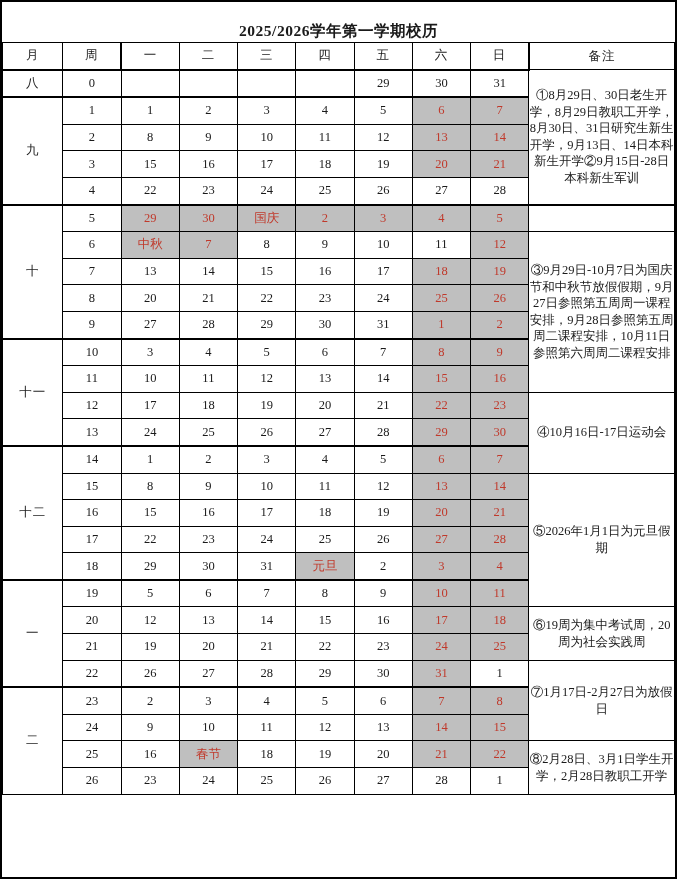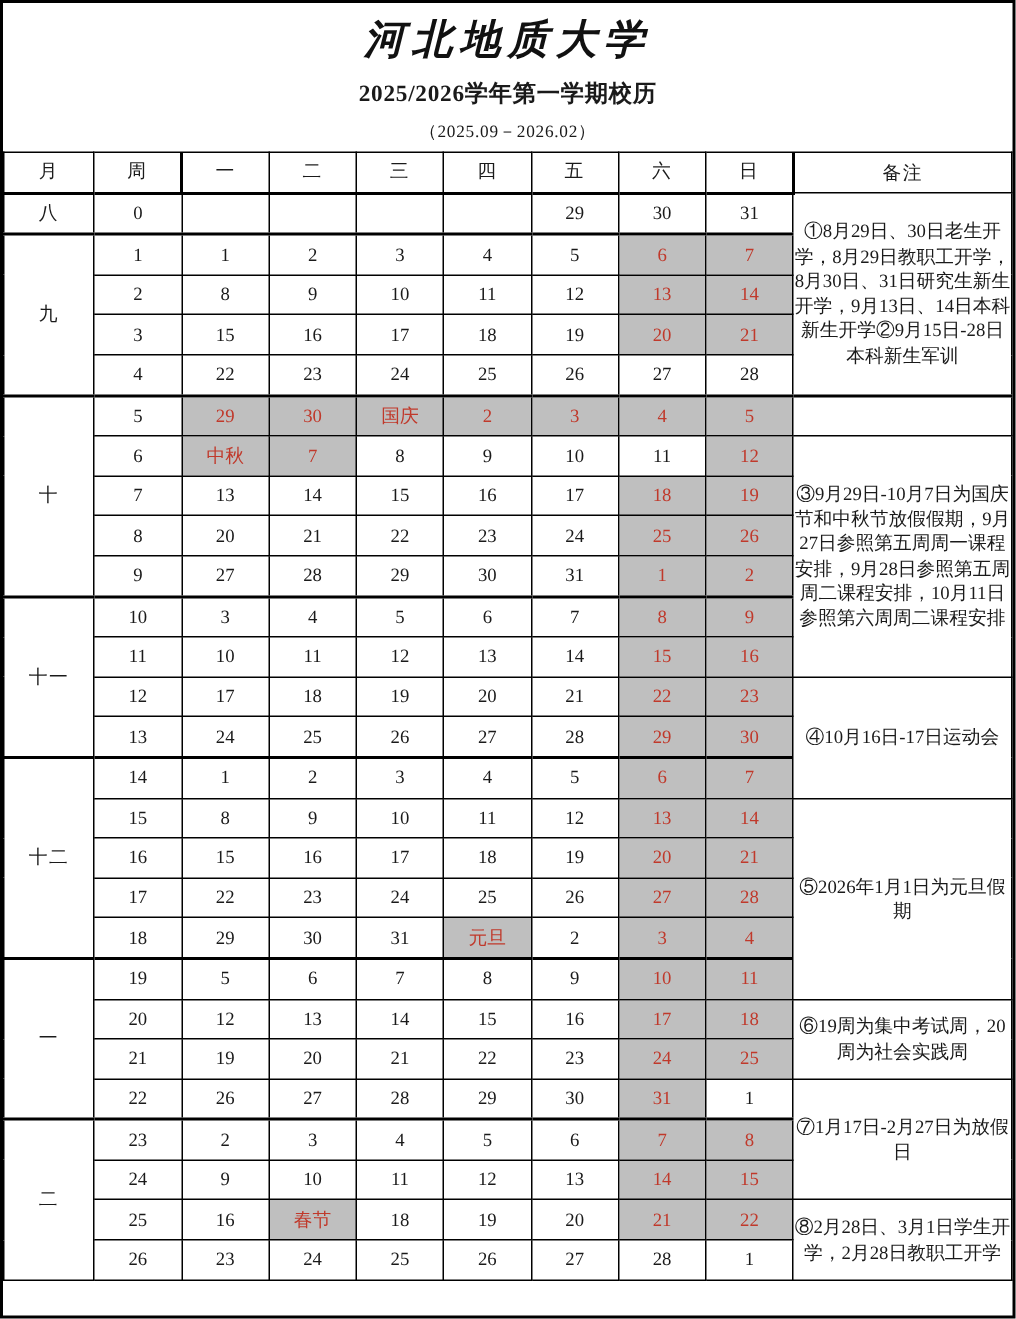--- a/index.html
+++ b/index.html
@@ -111,23 +111,21 @@
   td.gray{background:#bfbfbf;}
   td.red{color:#c33028;}
   td.gray.red{background:#bfbfbf;color:#c0392b;}
 </style>
 </head>
 <body>
 
 <div id="page">
 
   <div class="header">
-    <div class="uni-title">河北地质大学</div>
     <div class="subtitle">2025/2026学年第一学期校历</div>
-    <div class="daterange">（2025.09－2026.02）</div>
   </div>
 
   <table class="cal">
     <colgroup>
       <col class="c-month">
         <col class="c-week">
       <col class="c-day">
         <col class="c-day">
         <col class="c-day">
         <col class="c-day">

